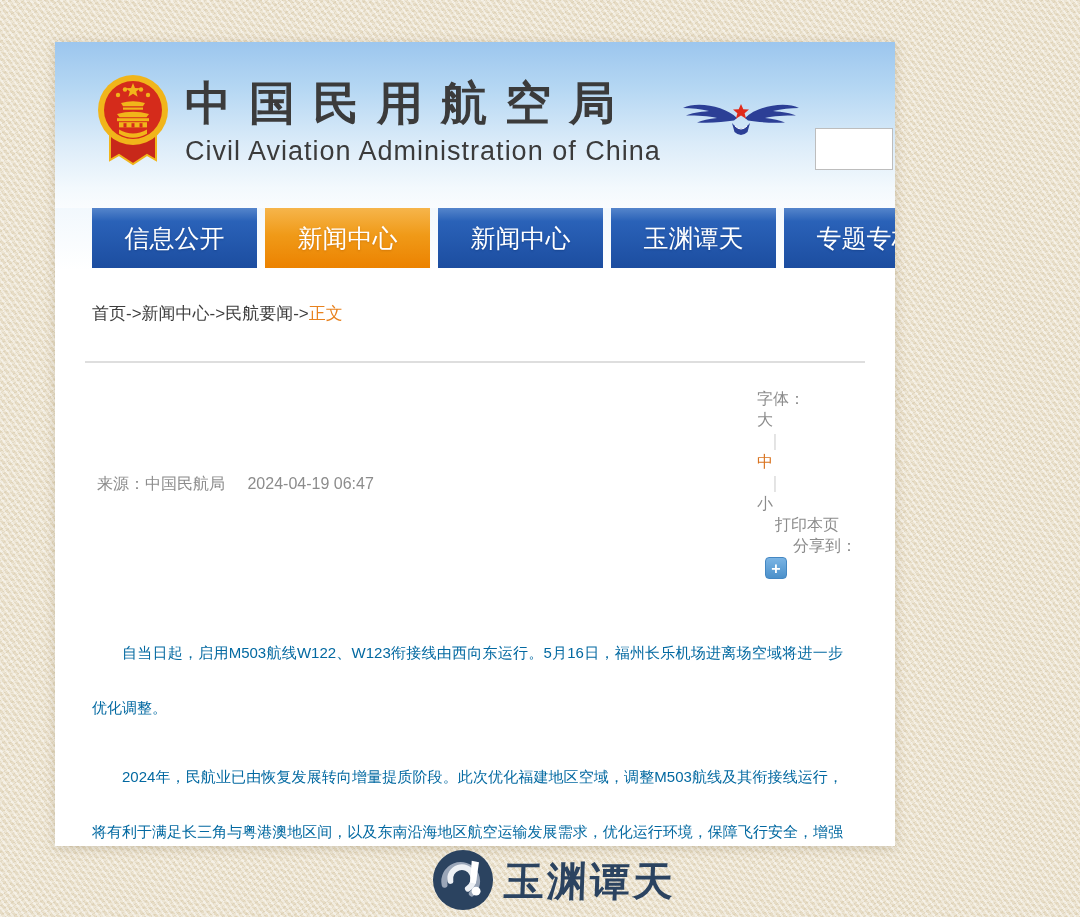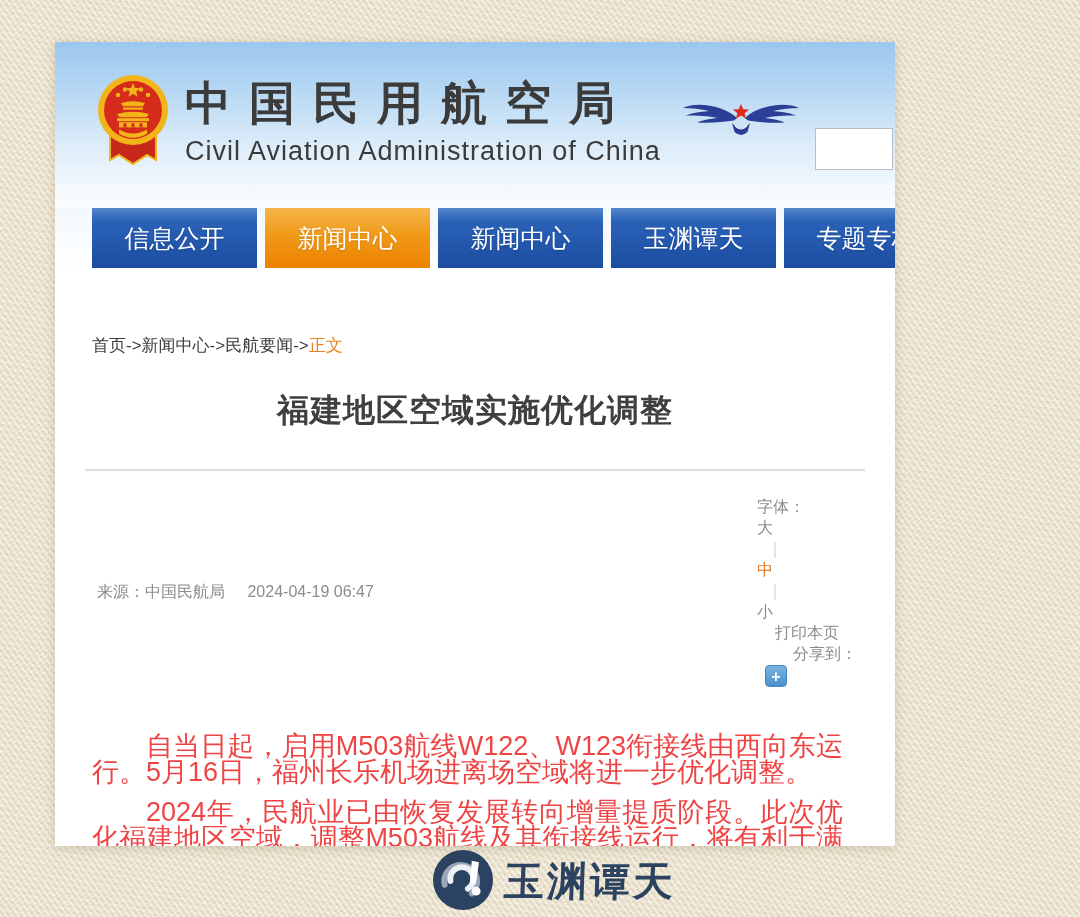--- a/index.html
+++ b/index.html
@@ -51,21 +51,21 @@
     background:linear-gradient(180deg,#5585cb 0%,#2a62b8 22%,#1c4da0 100%);
     text-shadow:0 1px 2px rgba(0,40,100,.35);
   }
   .nav-btn.active {
     background:linear-gradient(180deg,#f6b54b 0%,#f09a18 45%,#ec8200 100%);
     text-shadow:0 1px 2px rgba(160,80,0,.35);
   }
 
   
   .content { position:absolute; top:228px; left:0; right:0; }
-  .breadcrumb { margin:64px 0 0 37px; font-size:17px; color:#3d3d3d; }
+  .breadcrumb { margin:32px 0 0 37px; font-size:17px; color:#3d3d3d; }
   .breadcrumb .current { color:#e8821e; }
   .article-title { margin:32px 0 0; text-align:center; font-size:32px; font-weight:700; color:#3f3f3f; letter-spacing:1px; }
   .title-rule { margin:36px 30px 0; border:0; border-top:2px solid #dedede; height:0; }
 
   .meta-row {
     margin:26px 38px 0 42px; display:flex; justify-content:space-between; align-items:center;
     font-size:16px; color:#8c8c8c;
   }
   .meta-left .datetime { margin-left:18px; }
   .meta-right { display:flex; align-items:flex-start;flex-direction:column; }
@@ -76,21 +76,21 @@
   .share-label { margin-left:36px; }
   .share-btn {
     margin-left:8px; width:22px; height:22px; border-radius:4px; cursor:pointer;
     background:linear-gradient(180deg,#7ab4e4,#4b90ca);
     border:1px solid #4487c2; color:#fff; font-weight:700; font-size:16px;
     line-height:19px; text-align:center; padding:0;
   }
 
   .article-body { margin:46px 52px 0 37px; }
   .article-body p {
-    margin:0 0 14px; font-size:27px; line-height:26px; color:#ef4444;
+    margin:0 0 14px; font-size:15px; line-height:55px; color:#0369a1;
     text-indent:2em; text-align:justify;
   }
 
   
   .watermark {
     position:absolute; left:0; top:846px; width:1080px; height:71px; z-index:1;
     display:flex; align-items:center; justify-content:center;
   }
   .wm-inner { display:flex; align-items:center; gap:10px; margin-left:28px; }
   .wm-text {
@@ -160,21 +160,20 @@
     <a class="nav-btn">新闻中心</a>
     <a class="nav-btn">玉渊谭天</a>
     <a class="nav-btn">专题专栏</a>
   </nav>
 
   <main class="content">
     <div class="breadcrumb">
       <span>首页-&gt;新闻中心-&gt;民航要闻-&gt;</span><span class="current">正文</span>
     </div>
 
-    <h1 class="article-title">福建地区空域实施优化调整</h1>
 
     <hr class="title-rule">
 
     <div class="meta-row">
       <div class="meta-left">
         <span>来源：中国民航局</span>
         <span class="datetime">2024-04-19 06:47</span>
       </div>
       <div class="meta-right">
         <span>字体：</span>

